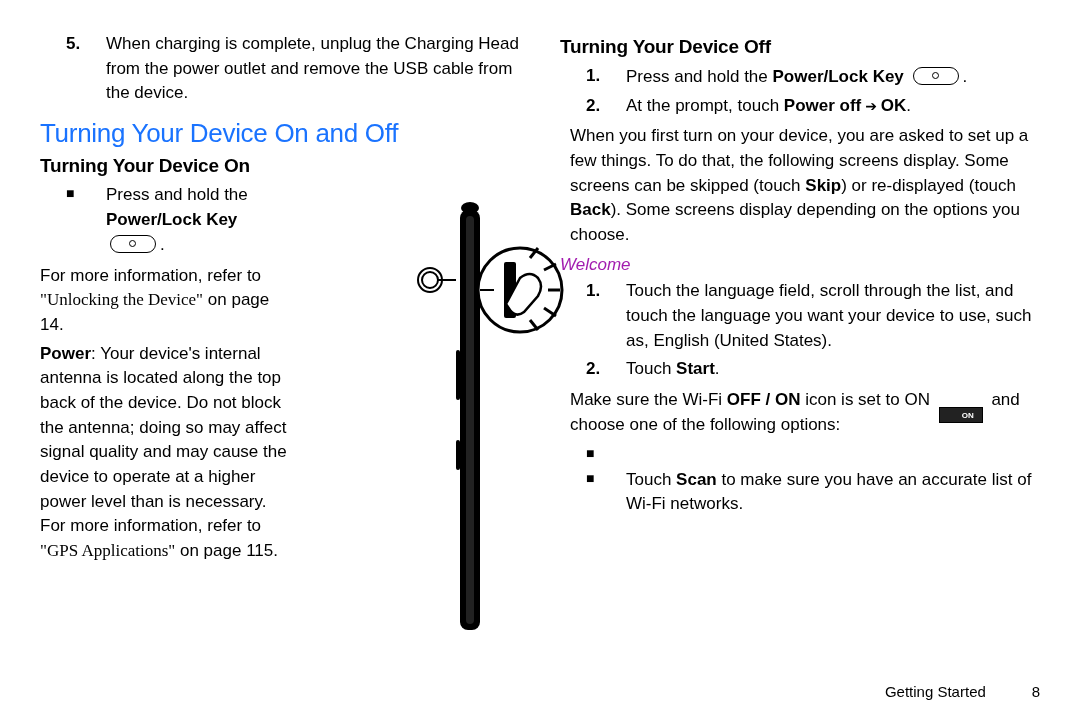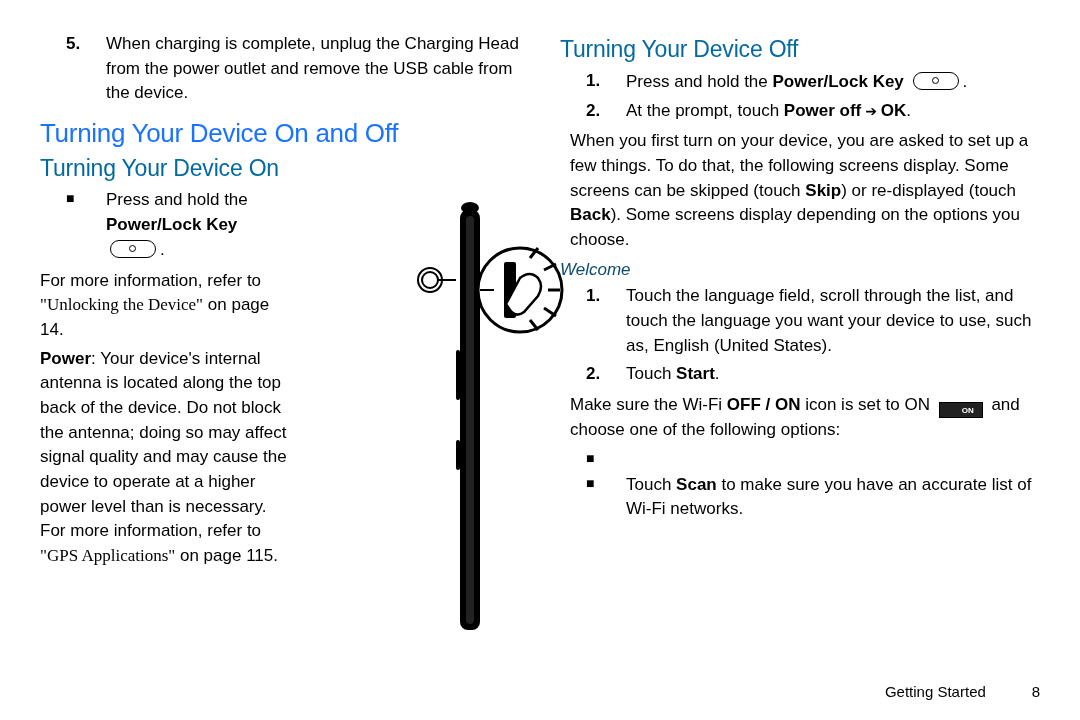--- a/index.html
+++ b/index.html
@@ -27,28 +27,28 @@
   .col-left { padding-right: 20px; position: relative; }
   .col-right { padding-left: 20px; }
   .h-major {
     color: #1a73ff;
     font-size: 26px;
     font-weight: 400;
     margin: 10px 0 4px 0;
     letter-spacing: -0.3px;
   }
   .h-sub {
-    color: #0369a1;
-    font-size: 23px;
-    font-weight: 400;
+    color: #000000;
+    font-size: 19px;
+    font-weight: 700;
     margin: 6px 0 4px 0;
     letter-spacing: -0.2px;
   }
   .h-minor {
-    color: #0c4a6e;
+    color: #a21caf;
     font-size: 17px;
     font-weight: 400;
     margin: 8px 0 2px 0;
     font-style: italic;
   }
   p { margin: 4px 0; line-height: 1.45; }
   .ol { margin:0; padding:0; }
   .ol-row { display:flex; padding: 2px 0 2px 26px; line-height:1.45;}
   .ol-num { width: 40px; font-weight: bold; flex-shrink:0;}
   .ol-text { flex:1; }
@@ -73,21 +73,21 @@
     width:5px; height:5px;
     border:1px solid #000;
     border-radius:50%;
     left:18px; top:4px;
   }
   .on-graphic {
     display:inline-block;
     width: 44px; height: 16px;
     background: #222;
     position: relative;
-    top: 3px;
+    top: 13px;
     margin: 0 4px;
     font-size:8px;
     color:#fff;
     line-height:16px;
     text-align:right;
     padding-right:8px;
     box-sizing:border-box;
     font-weight:bold;
     border:1px solid #000;
   }

